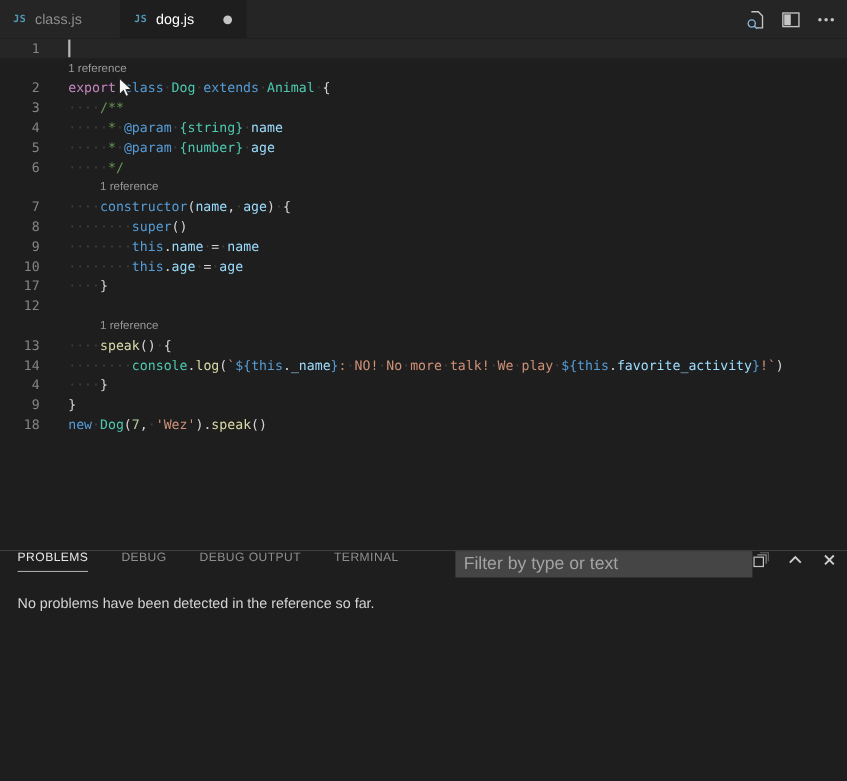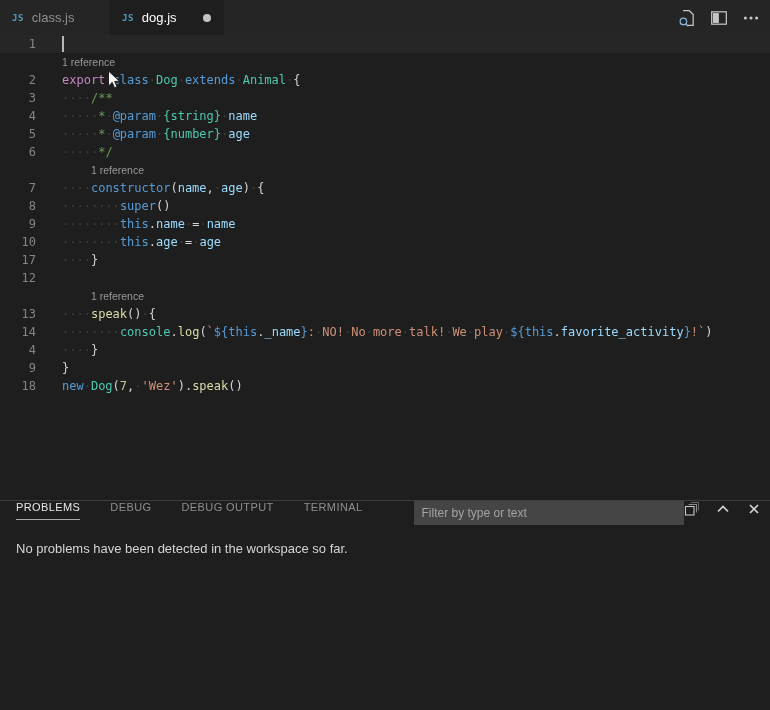--- a/index.html
+++ b/index.html
@@ -76,21 +76,21 @@
     white-space:nowrap;
   }
   .panel-tab.active { color:#e7e7e7; }
   .panel-tab.active::after {
     content:""; position:absolute; left:0; right:0; bottom:-7px;
     height:1px; background:#a9a9a9;
   }
   .filter-input {
     margin-left:21px; width:284px; height:24px;
     background:#454545; border:none; outline:none;
-    color:#dddddd; font-size:12px; padding:0 8px;
+    color:#dddddd; font-size:16px; padding:0 8px;
     font-family:"Liberation Sans", sans-serif;
   }
   .filter-input::placeholder { color:#a3a3a3; }
   .panel-icons {
     margin-left:auto; display:flex; align-items:center;
     gap:15px; padding-right:8px;
   }
   .panel-icon { width:16px; height:16px; display:block; cursor:pointer; }
   .panel-body { padding:6px 0 0 16px; font-size:13px; color:#d4d4d4; }
 </style>
@@ -167,14 +167,14 @@
         <path d="M6.8 1.5h7.7v7.7" fill="none" stroke="#c5c5c5" stroke-width="1.1" opacity="0.4"></path>
       </svg>
       <svg class="panel-icon" viewBox="0 0 16 16">
         <path d="M3 10.5 L8 5.5 L13 10.5" fill="none" stroke="#d0d0d0" stroke-width="1.7"></path>
       </svg>
       <svg class="panel-icon" viewBox="0 0 16 16">
         <path d="M4 4 L12 12 M12 4 L4 12" stroke="#d0d0d0" stroke-width="1.7"></path>
       </svg>
     </div>
   </div>
-  <div class="panel-body">No problems have been detected in the workspace so far.</div>
+  <div class="panel-body">No problems have been detected in the reference so far.</div>
 </div>
 
 </body></html>

